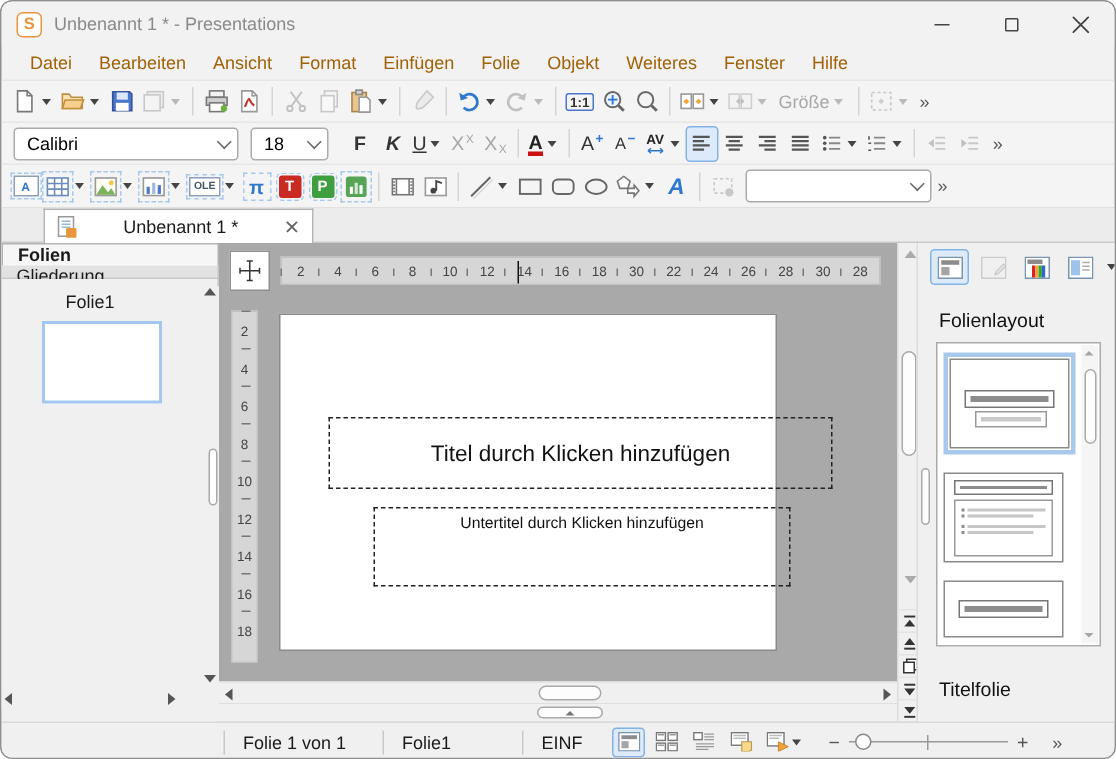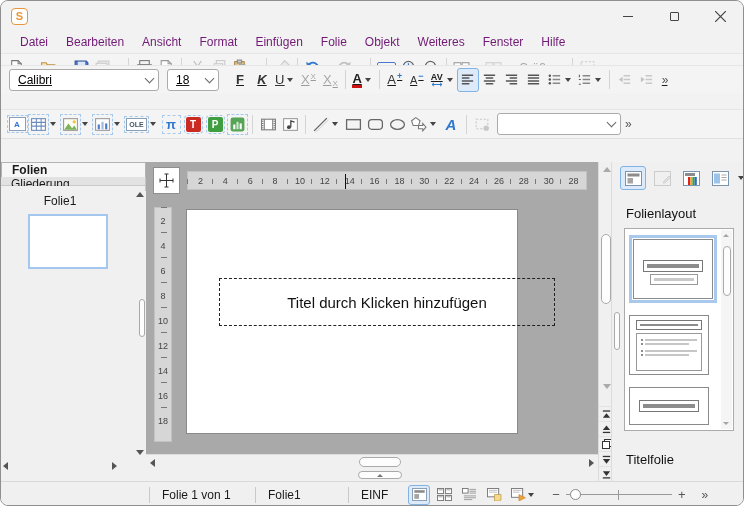--- a/index.html
+++ b/index.html
@@ -10,25 +10,25 @@
   .titlebar{position:absolute;left:0;top:0;width:100%;height:30px;display:flex;align-items:center;background:#f2f2f2;}
   .appbadge{width:17px;height:17px;margin-left:10px;border:1.5px solid #e8963c;border-radius:4px;background:#fff;
     color:#e8963c;font-weight:bold;font-size:11px;display:flex;align-items:center;justify-content:center;}
   .wintitle{margin-left:8px;font-size:12px;color:#8a8a8a;}
   .wincontrols{position:absolute;right:0;top:0;height:30px;display:flex;}
   .winbtn{width:46px;height:30px;display:flex;align-items:center;justify-content:center;}
   .glyph-min{width:10px;height:1px;background:#444;}
   .glyph-max{width:9px;height:9px;border:1px solid #444;border-radius:1px;}
   
   .menubar{position:absolute;left:0;top:30px;width:100%;height:22px;display:flex;align-items:center;padding-left:10px;gap:0;}
-  .menu-item{font-size:12px;padding:2px 9px;color:#701a75;}
+  .menu-item{font-size:12px;padding:2px 9px;color:#a16207;}
   
   .tb{position:absolute;left:0;width:100%;display:flex;align-items:center;padding-left:5px;background:#f4f4f4;border-top:1px solid #e6e6e6;}
   .tb1{top:52px;height:28px;}
-  .tb2{top:64px;height:28px;text-decoration:underline;}
+  .tb2{top:80px;height:28px;}
   .tb3{top:108px;height:30px;border-bottom:1px solid #e0e0e0;}
   .tbtn{height:24px;min-width:22px;padding:0 2px;border-radius:3px;display:inline-flex;align-items:center;justify-content:center;gap:1px;}
   .sep{width:1px;height:19px;background:#d4d4d4;margin:0 4px;flex:none;}
   .dd{width:0;height:0;border-left:3.5px solid transparent;border-right:3.5px solid transparent;border-top:4px solid #444;margin:0 2px;}
   .dis{opacity:.40;}
   .dis .dd{border-top-color:#666;}
   .ovf{font-size:12px;color:#555;padding:0 4px;letter-spacing:-1px;}
   .icon16{width:17px;height:17px;display:block;}
   .icon14{width:15px;height:15px;display:block;}
   .combo{height:22px;background:#fff;border:1px solid #ababab;border-radius:3px;display:flex;align-items:center;padding-left:6px;position:relative;}
@@ -122,20 +122,21 @@
   .zoom-track .handle{position:absolute;left:4px;top:1px;width:11px;height:11px;border:1px solid #888;border-radius:50%;background:#fff;}
   .zsign{font-size:13px;color:#555;}
 </style>
 </head>
 <body>
 
 <div class="window">
 
   <div class="titlebar">
     <div class="appbadge">S</div>
+    <div class="wintitle">Unbenannt 1 * - Presentations</div>
     <div class="wincontrols">
       <div class="winbtn">
           <span class="glyph-min"></span>
         </div>
       <div class="winbtn">
           <span class="glyph-max"></span>
         </div>
       <div class="winbtn">
         <svg width="11" height="11" viewBox="0 0 10 10">
             <path d="M0 0 L10 10 M10 0 L0 10" stroke="#444" stroke-width="1.1"></path>
@@ -505,20 +506,31 @@
           <circle cx="11.5" cy="11.5" r="2.6" fill="#888"></circle>
         </svg>
       </span>
     <span class="combo" style="width:124px;margin-left:4px;">
       <input value="" style="">
       <span class="chev"></span>
       </span>
     <span class="ovf">»</span>
   </div>
 
+  <div class="tabbar">
+    <div class="doctab">
+      <svg width="14" height="15" viewBox="0 0 14 15">
+          <rect x="1" y="0.5" width="10" height="13" fill="#fff" stroke="#999"></rect>
+          <path d="M3 3.5h6M3 5.5h6M3 7.5h6" stroke="#9bb8d4"></path>
+          <rect x="6" y="8" width="7" height="6.5" rx="1" fill="#e8963c"></rect>
+        </svg>
+      <span class="lbl">Unbenannt 1 *</span>
+      <span class="tabclose">✕</span>
+    </div>
+  </div>
 
   <div class="workarea">
 
     <div class="lpanel">
       <div class="lp-tabs">
         <span class="lp-tab active">Folien</span>
         <span class="lp-tab">Gliederung</span>
       </div>
       <div class="lp-body">
         <div class="lp-slidename">Folie1</div>
@@ -647,20 +659,21 @@
             <span class="vcell">
               <i class="tick"></i>
               <b class="num">18</b>
             </span>
           </div>
       </div>
       <div class="slide">
         <div class="ph ph-title">
             <span>Titel durch Klicken hinzufügen</span>
           </div>
+        <div class="ph ph-sub"><span>Untertitel durch Klicken hinzufügen</span></div>
       </div>
       <div class="c-hscroll">
         <span class="arrow ar-l" style="position:absolute;left:4px;top:3.5px;"></span>
         <span class="arrow ar-r" style="position:absolute;right:4px;top:3.5px;"></span>
         <span class="hthumb"></span>
       </div>
       <div class="bottom-strip">
         <span class="splitter-h">
             <span class="arrow ar-u" style="border-width:3px;border-bottom-color:#777;"></span>
           </span>

